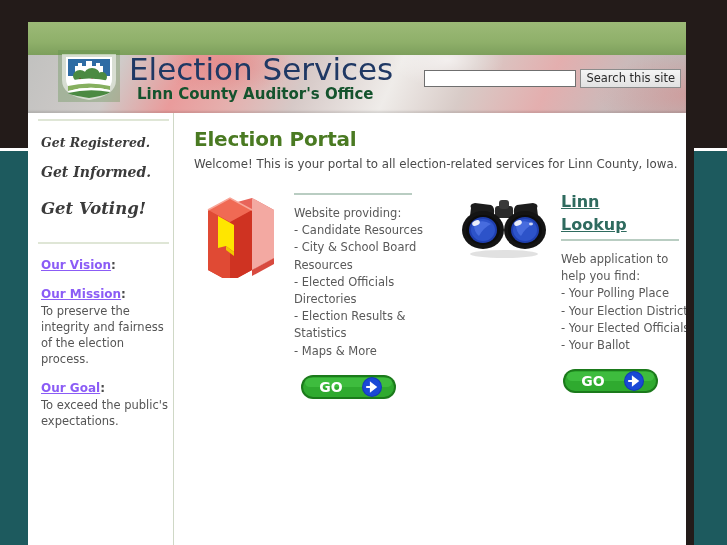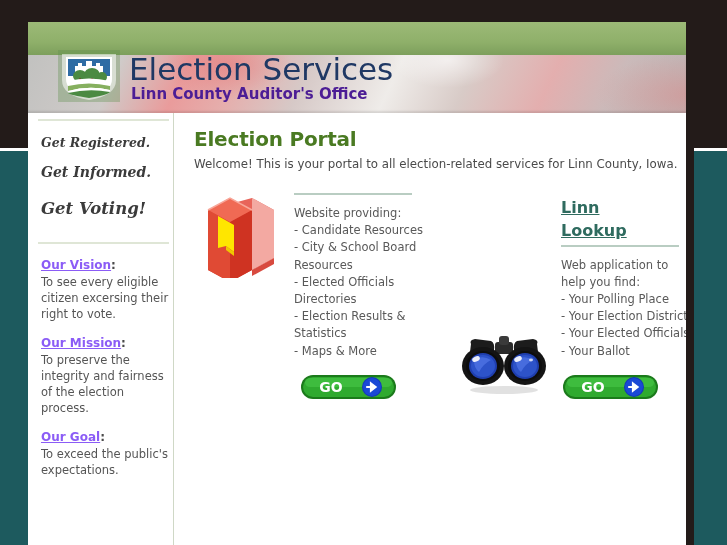--- a/index.html
+++ b/index.html
@@ -117,24 +117,24 @@
     font-weight: 400;
     color: #1f3864;
     line-height: 34px;
     letter-spacing: 0px;
   }
   #banner-title .t2 {
     display: block;
     font-family: "DejaVu Sans", sans-serif;
     font-size: 15px;
     font-weight: bold;
-    color: #4c1d95;
+    color: #14532d;
     line-height: 18px;
     margin-top: -1px;
-    margin-left: 2px;
+    margin-left: 8px;
   }
 
   
   #search-area {
     position: absolute;
     right: 5px; top: 47px;
     z-index: 6;
     display: flex;
     align-items: center;
     gap: 4px;
@@ -246,21 +246,21 @@
     color: #2f6b5f;
     text-decoration: underline;
   }
 
   #cards {
     display: flex;
     margin-top: 18px;
   }
   .card { display: flex; }
   .card.services { width: 245px; }
-  .card.lookup { width: 235px; margin-left: 22px; align-items: flex-end; }
+  .card.lookup { width: 235px; margin-left: 22px; }
   .card-icon {
     width: 92px;
     flex: 0 0 92px;
     padding-top: 4px;
   }
   .card-body { flex: 1; padding-left: 8px; }
   .card-title {
     font-family: "DejaVu Sans", sans-serif;
     font-size: 16px;
     font-weight: bold;
@@ -328,36 +328,39 @@
         <path d="M10 43 Q31 38 52 42 Q50 45 31 48 Q12 45 10 43 Z" fill="#4b8a42"></path>
         <path d="M10 9 H52 V26 H10 Z" fill="none"></path>
       </svg>
     </div>
 
     <div id="banner-title">
       <span class="t1">Election Services</span>
       <span class="t2">Linn County Auditor's Office</span>
     </div>
 
+    <div id="search-area">
+      <input id="search-input" type="text" placeholder="" style="">
+      <button id="search-button">Search this site</button>
+    </div>
   </div>
 
   <div id="body-row">
 
     <div id="sidebar">
       <div class="rule"></div>
 
       <div class="slogan s1">Get Registered.</div>
       <div class="slogan s2">Get Informed.</div>
       <div class="slogan s3">Get Voting!</div>
 
       <div class="rule" style="margin-top:24px"></div>
 
       <div class="side-block">
         <span class="side-head">Our Vision</span><span class="side-head-tail">:</span>
-        <div class="side-text">To see every eligible citizen excersing their right to vote.</div>
       </div>
 
       <div class="side-block">
         <span class="side-head">Our Mission</span><span class="side-head-tail">:</span>
         <div class="side-text">To preserve the integrity and fairness of the election process.</div>
       </div>
 
       <div class="side-block">
         <span class="side-head">Our Goal</span><span class="side-head-tail">:</span>
         <div class="side-text">To exceed the public's expectations.</div>

